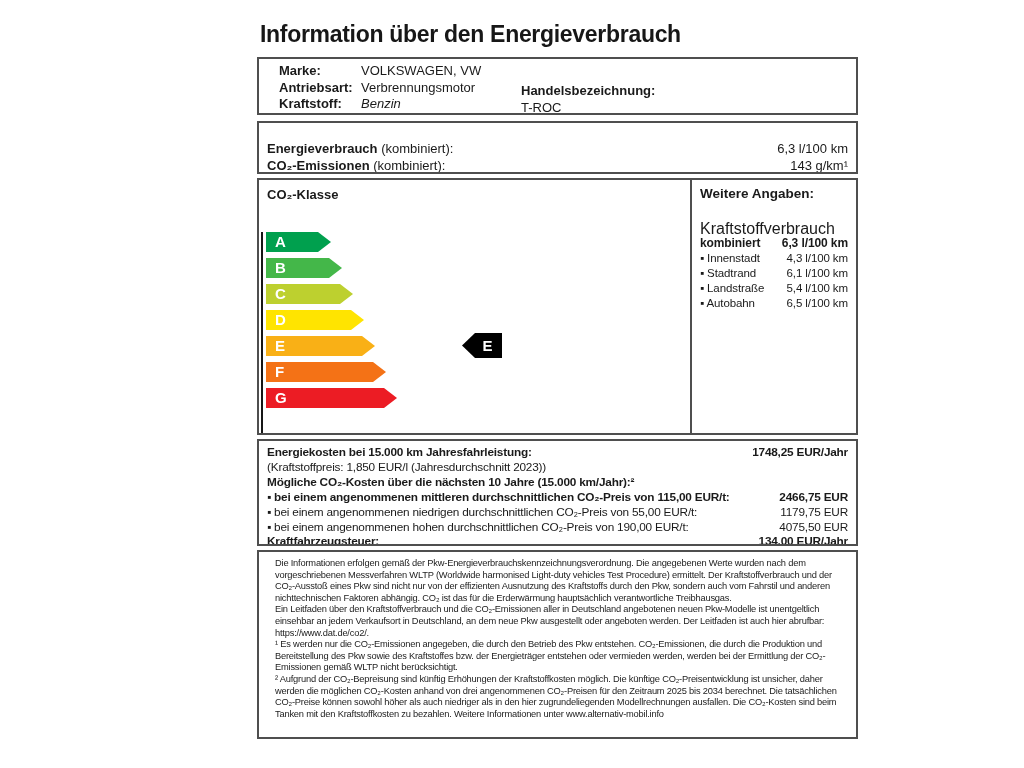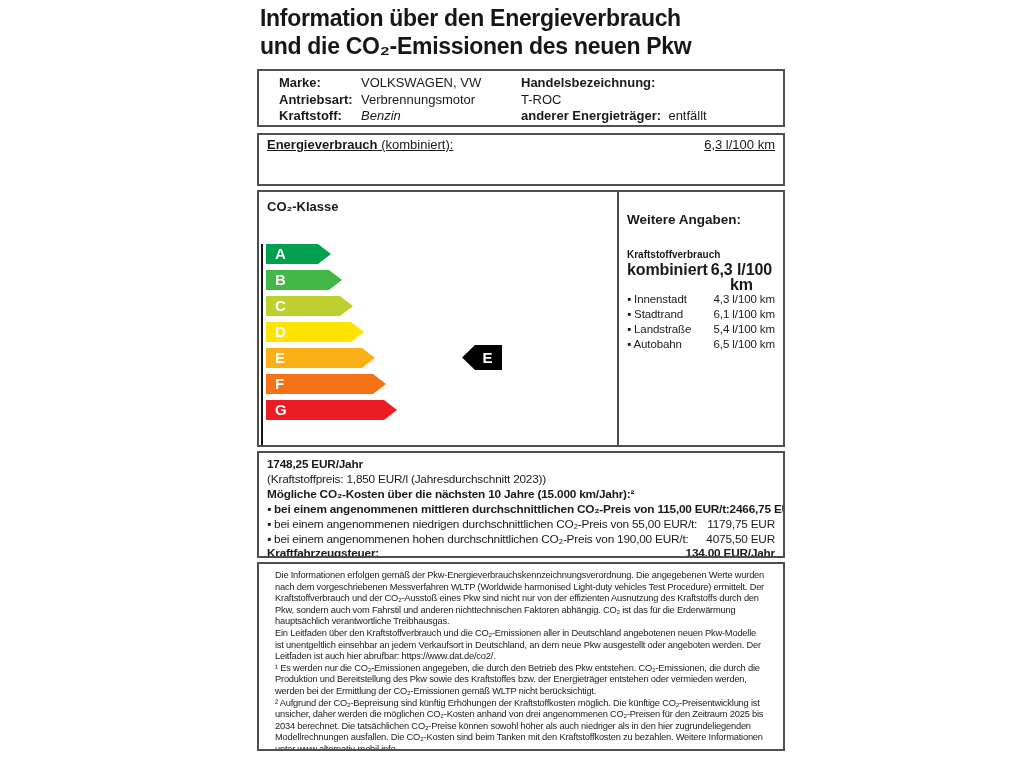--- a/index.html
+++ b/index.html
@@ -1,62 +1,61 @@
 <!DOCTYPE html>
 <html><head>
 <meta charset="utf-8">
 <style>
   * { margin:0; padding:0; box-sizing:border-box; }
   html,body { width:1024px; height:768px; background:#ffffff; font-family:"Liberation Sans", sans-serif; color:#1a1a1a; }
-  .label-wrap { position:absolute; left:257px; top:0; width:528px; }
+  .label-wrap { position:absolute; left:257px; top:16px; width:601px; }
 
   .title { font-size:23px; font-weight:bold; line-height:28px; letter-spacing:-0.3px; margin:4px 0 9px 3px; color:#171717; }
 
   .box { border:2px solid #4f4f4f; background:#fff; width:100%; overflow:hidden; }
   .box-info { height:58px; margin-bottom:6px; padding:4px 20px; font-size:13px; line-height:16.5px; display:flex; }
   .info-left { width:242px; display:flex; }
   .info-labels { width:82px; font-weight:bold; }
   .info-values .italic { font-style:italic; }
-  .info-right { flex:1; }
+  .info-right { flex:1;margin-top:20px; }
   .b { font-weight:bold; }
 
-  .box-consumption { height:53px; margin-bottom:4px; padding:1px 8px; font-size:13px; line-height:17px;text-decoration:underline; }
+  .box-consumption { height:53px; margin-bottom:4px; padding:17px 8px; font-size:13px; line-height:17px; }
   .cons-row { display:flex; justify-content:space-between; }
 
   .box-co2 { height:257px; margin-bottom:4px; display:flex; }
   .co2-left { flex:1; display:flex; flex-direction:column; padding:6px 12px 0 2px; position:relative; }
   .co2-head { font-size:13px; font-weight:bold; margin-left:6px; line-height:17px; }
   .co2-sub  { font-size:13px; margin-left:6px; line-height:17px; }
   .chart { margin-top:29px; border-left:2px solid #161616; padding-left:3px; flex:1; position:relative; }
   .arrow-row { height:20px; margin-bottom:6px; }
   .class-arrow { height:20px; color:#fff; font-weight:bold; font-size:15px; line-height:20px; padding-left:9px;
                  clip-path: polygon(0 0, calc(100% - 13px) 0, 100% 50%, calc(100% - 13px) 100%, 0 100%); }
   .marker { position:absolute; width:40px; height:25px; background:#000; color:#fff; font-weight:bold; font-size:15px;
             clip-path: polygon(0 50%, 13px 0, 100% 0, 100% 100%, 13px 100%);
             display:flex; align-items:center; justify-content:center; padding-left:11px; }
-  .co2-right { width:166px; border-left:2px solid #4f4f4f; padding:19px 8px; }
+  .co2-right { width:166px; border-left:2px solid #4f4f4f; padding:5px 8px; }
   .wa-head { font-size:13.5px; font-weight:bold; line-height:17px; margin-bottom:19px; }
-  .wa-sub  { font-size:10px; font-weight:bold; line-height:15px; }
+  .wa-sub  { font-size:16px; font-weight:normal; line-height:15px; }
   .wa-row  { display:flex; justify-content:space-between; font-size:11.5px; line-height:15px; letter-spacing:-0.1px; }
-  .wa-row.bold { font-weight:bold; font-size:16px;text-align:center; }
+  .wa-row.bold { font-weight:bold; font-size:12px;text-align:center; }
 
   .box-costs { height:107px; margin-bottom:4px; padding:4px 8px; font-size:11.8px; line-height:14.9px; letter-spacing:-0.2px; }
   .cost-row { display:flex; justify-content:space-between; white-space:nowrap; }
   .cost-row .val { text-align:left; }
 
   .box-fineprint { height:189px; padding:6px 16px; font-size:9.3px; line-height:11.6px; letter-spacing:-0.2px; color:#222; }
 </style>
 </head>
 <body>
 
 <div class="label-wrap">
 
   <div class="title">
     <div>Information über den Energieverbrauch</div>
-    <div>und die CO₂-Emissionen des neuen Pkw</div>
   </div>
 
   <div class="box box-info">
     <div class="info-left">
       <div class="info-labels">
         <div>Marke:</div>
         <div>Antriebsart:</div>
         <div>Kraftstoff:</div>
       </div>
       <div class="info-values">
@@ -69,20 +68,24 @@
       <div class="b">Handelsbezeichnung:</div>
       <div>T-ROC</div>
       <div><span class="b">anderer Energieträger:</span>&nbsp;&nbsp;<span>entfällt</span></div>
     </div>
   </div>
 
   <div class="box box-consumption">
     <div class="cons-row">
       <span><span class="b">Energieverbrauch</span><span> (kombiniert):</span></span>
       <span>6,3 l/100 km</span>
+    </div>
+    <div class="cons-row">
+      <span><span class="b">CO₂-Emissionen</span><span> (kombiniert):</span></span>
+      <span>143 g/km¹</span>
     </div>
   </div>
 
   <div class="box box-co2">
     <div class="co2-left">
       <div class="co2-head">CO₂-Klasse</div>
       <div class="chart" id="class-chart">
         <div class="marker" id="class-marker" style="top: 101px; left: 199px; background: rgb(0, 0, 0);">
             <span>E</span>
           </div>
@@ -132,20 +135,21 @@
           <div class="wa-row">
             <span>▪ Autobahn</span>
             <span>6,5 l/100 km</span>
           </div>
         </div>
     </div>
   </div>
 
   <div class="box box-costs" id="costs-box">
       <div class="cost-row">
+        <span class="b">Energiekosten bei 15.000 km Jahresfahrleistung:</span>
         <span class="val b">1748,25 EUR/Jahr</span>
       </div>
       <div class="cost-row">
         <span>(Kraftstoffpreis: 1,850 EUR/l (Jahresdurchschnitt 2023))</span>
       </div>
       <div class="cost-row">
         <span class="b">Mögliche CO₂-Kosten über die nächsten 10 Jahre (15.000 km/Jahr):²</span>
       </div>
       <div class="cost-row">
         <span class="b">▪ bei einem angenommenen mittleren durchschnittlichen CO₂-Preis von 115,00 EUR/t:</span>

